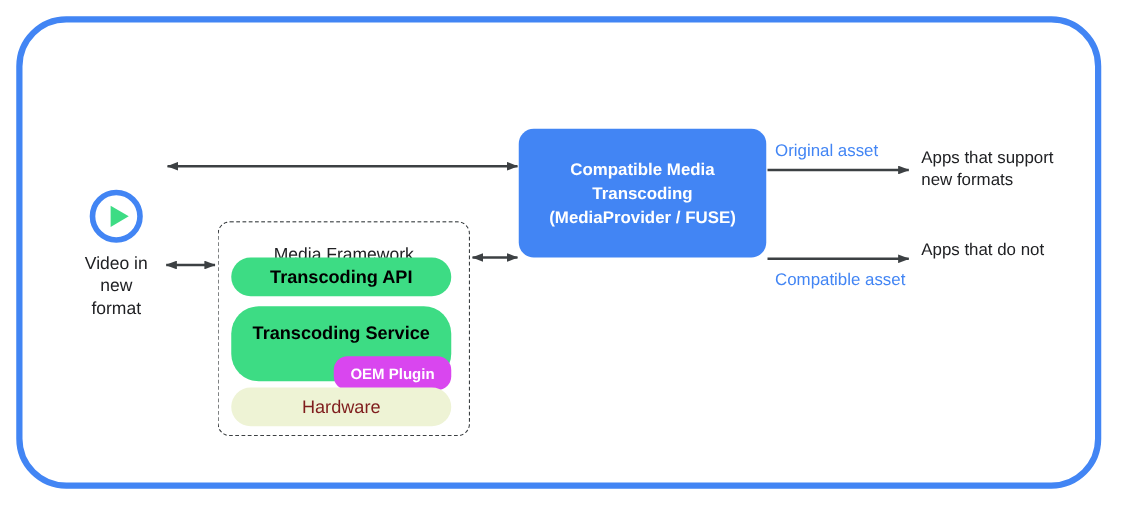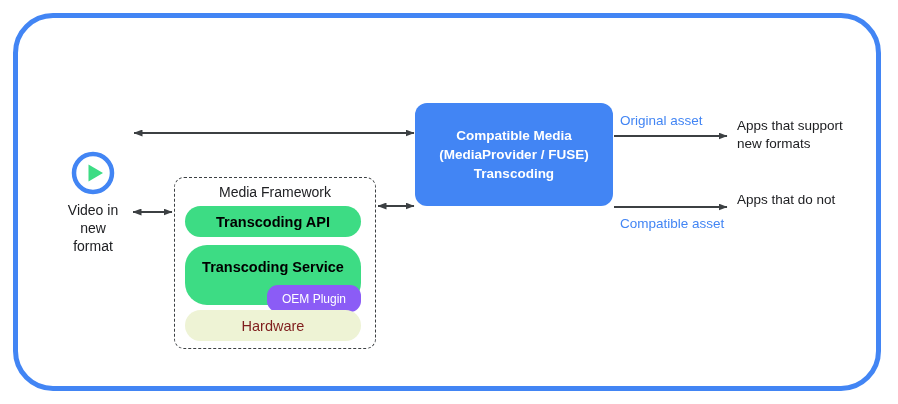--- a/index.html
+++ b/index.html
@@ -57,21 +57,21 @@
     width: 202px;
     height: 172px;
     box-sizing: border-box;
     border: 1.6px dashed #3c4043;
     border-radius: 10px;
     background: #ffffff;
   }
   #media-framework-title {
     position: absolute;
     left: 174px;
-    top: 184px;
+    top: 195px;
     width: 202px;
     text-align: center;
     font-size: 14px;
     color: #202124;
   }
   .stack-box {
     position: absolute;
     box-sizing: border-box;
     display: flex;
     align-items: center;
@@ -102,24 +102,24 @@
     position: absolute;
     left: 267px;
     top: 285px;
     width: 94px;
     height: 27px;
     box-sizing: border-box;
     display: flex;
     align-items: center;
     justify-content: center;
     border-radius: 11px;
-    background: #8b5cf6;
+    background: #d946ef;
     color: #ffffff;
     font-size: 12px;
-    font-weight: normal;
+    font-weight: bold;
   }
   #box-hardware {
     left: 185px;
     top: 310px;
     width: 176px;
     height: 31px;
     background: #eef3d5;
     font-weight: normal;
     font-size: 14.5px;
     color: #7f1d1d;
@@ -203,22 +203,22 @@
 
   <div class="stack-box" id="box-transcoding-service">Transcoding Service</div>
 
   <div id="box-oem-plugin">OEM Plugin</div>
 
   <div class="stack-box" id="box-hardware">Hardware</div>
 
   <div id="cmt-box">
     <div>
       <div>Compatible Media</div>
+      <div>Transcoding</div>
       <div>(MediaProvider / FUSE)</div>
-      <div>Transcoding</div>
     </div>
   </div>
 
   <div class="asset-label" id="label-original-asset">Original asset</div>
   <div class="asset-label" id="label-transcoded-asset">Compatible asset</div>
 
   <div class="apps-label" id="label-apps-support">
     <div>Apps that support</div>
     <div>new formats</div>
   </div>

